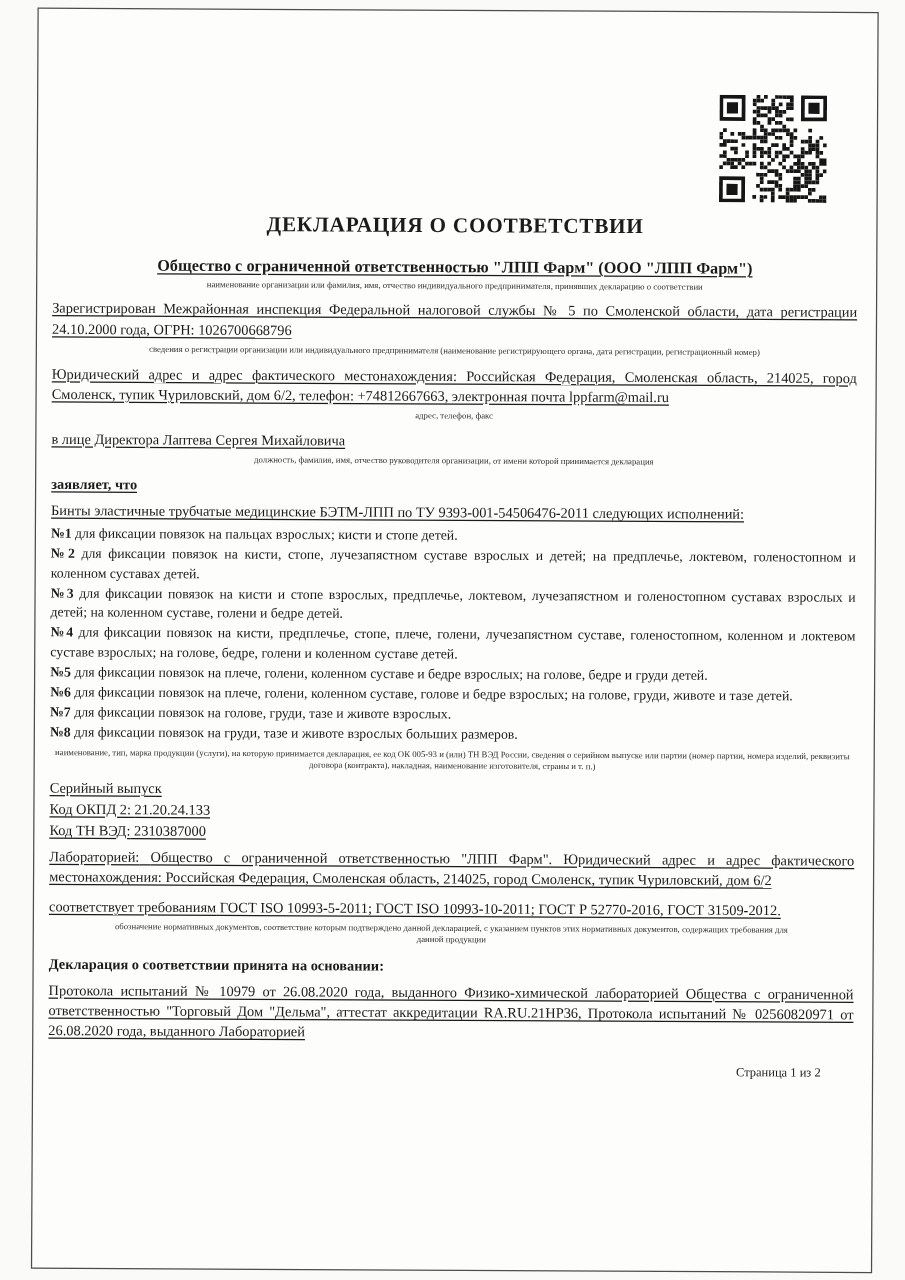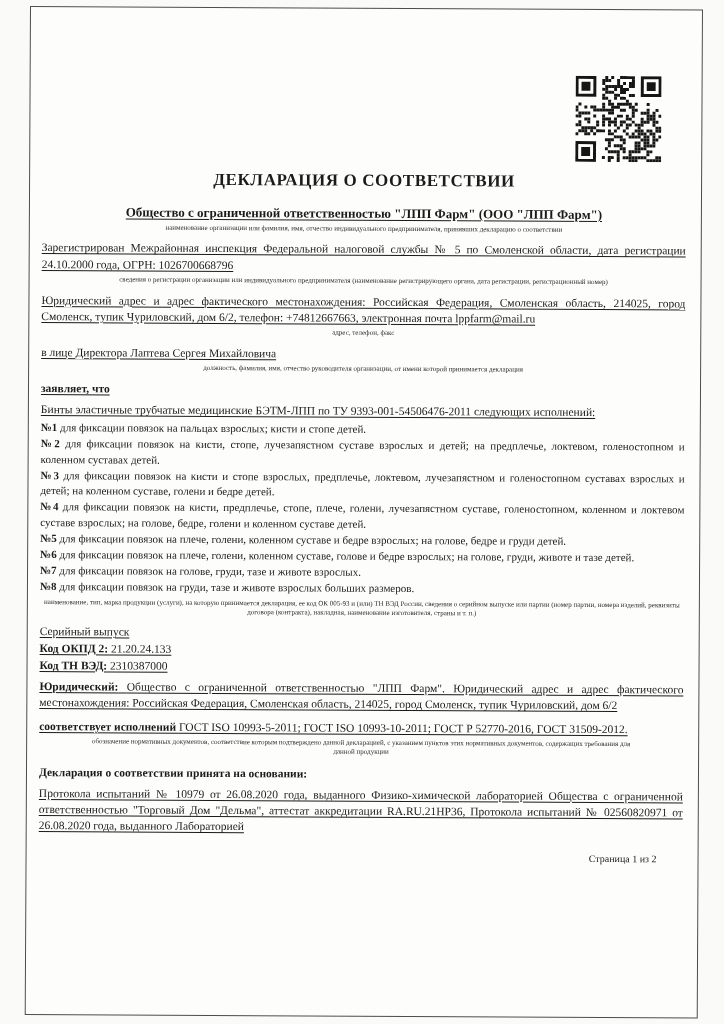--- a/index.html
+++ b/index.html
@@ -23,21 +23,21 @@
   .company { margin: 15px 0 0; text-align: center; font-size: 13px; font-weight: bold; }
   .caption { margin: 3px auto 0; text-align: center; font-size: 7px; color: #2e2e2e; line-height: 1.35; }
   .caption.narrow { max-width: 560px; }
   .u { text-decoration: underline; text-decoration-thickness: 0.5px; text-underline-offset: 2px; }
   .field { margin: 7px 0 0; font-size: 11.5px; line-height: 1.42; text-align: justify; }
   .bold-line { margin: 10px 0 0; font-size: 11.5px; font-weight: bold; }
   .items { margin-top: 2px; }
   .item { margin: 0; font-size: 11px; line-height: 1.45; text-align: justify; }
   .item b { font-weight: bold; }
   .code-line { margin: 5px 0 0; font-size: 11.5px; }
-  .code-line b, .field b { font-weight: bold; }
+  .code-line b, .field b { font-weight: normal; }
   .serial { margin: 8px 0 0; font-size: 11.5px; }
   .pagenum { margin: 16px 26px 0 0; text-align: right; font-size: 10px; }
 </style>
 </head>
 <body>
 
 <div class="frame">
   <svg id="qr" class="qr" viewBox="0 0 29 29" fill="#161616">
       <rect x="10" y="0" width="1" height="1"></rect>
       <rect x="12" y="0" width="1" height="1"></rect>
@@ -347,23 +347,23 @@
       <p class="item"><b>№7</b> <span>для фиксации повязок на голове, груди, тазе и животе взрослых.</span></p>
       <p class="item"><b>№8</b> <span>для фиксации повязок на груди, тазе и животе взрослых больших размеров.</span></p>
     </div>
 
     <p class="caption">наименование, тип, марка продукции (услуги), на которую принимается декларация, ее код ОК 005-93 и (или) ТН ВЭД России, сведения о серийном выпуске или партии (номер партии, номера изделий, реквизиты договора (контракта), накладная, наименование изготовителя, страны и т. п.)</p>
 
     <p class="serial u">Серийный выпуск</p>
     <p class="code-line u"><b>Код ОКПД 2:</b> <span>21.20.24.133</span></p>
     <p class="code-line u"><b>Код ТН ВЭД:</b> <span>2310387000</span></p>
 
-    <p class="field u"><b>Юридический:</b> <span>Общество с ограниченной ответственностью "ЛПП Фарм". Юридический адрес и адрес фактического местонахождения: Российская Федерация, Смоленская область, 214025, город Смоленск, тупик Чуриловский, дом 6/2</span></p>
-
-    <p class="field u"><b>соответствует исполнений</b> <span>ГОСТ ISO 10993-5-2011; ГОСТ ISO 10993-10-2011; ГОСТ Р 52770-2016, ГОСТ 31509-2012.</span></p>
+    <p class="field u"><b>Лабораторией:</b> <span>Общество с ограниченной ответственностью "ЛПП Фарм". Юридический адрес и адрес фактического местонахождения: Российская Федерация, Смоленская область, 214025, город Смоленск, тупик Чуриловский, дом 6/2</span></p>
+
+    <p class="field u"><b>соответствует требованиям</b> <span>ГОСТ ISO 10993-5-2011; ГОСТ ISO 10993-10-2011; ГОСТ Р 52770-2016, ГОСТ 31509-2012.</span></p>
     <p class="caption narrow">обозначение нормативных документов, соответствие которым подтверждено данной декларацией, с указанием пунктов этих нормативных документов, содержащих требования для данной продукции</p>
 
     <p class="bold-line">Декларация о соответствии принята на основании:</p>
     <p class="field u">Протокола испытаний № 10979 от 26.08.2020 года, выданного Физико-химической лабораторией Общества с ограниченной ответственностью "Торговый Дом "Дельма", аттестат аккредитации RA.RU.21НР36, Протокола испытаний № 02560820971 от 26.08.2020 года, выданного Лабораторией</p>
 
     <p class="pagenum">Страница 1 из 2</p>
   </div>
 </div>
 
 </body></html>

